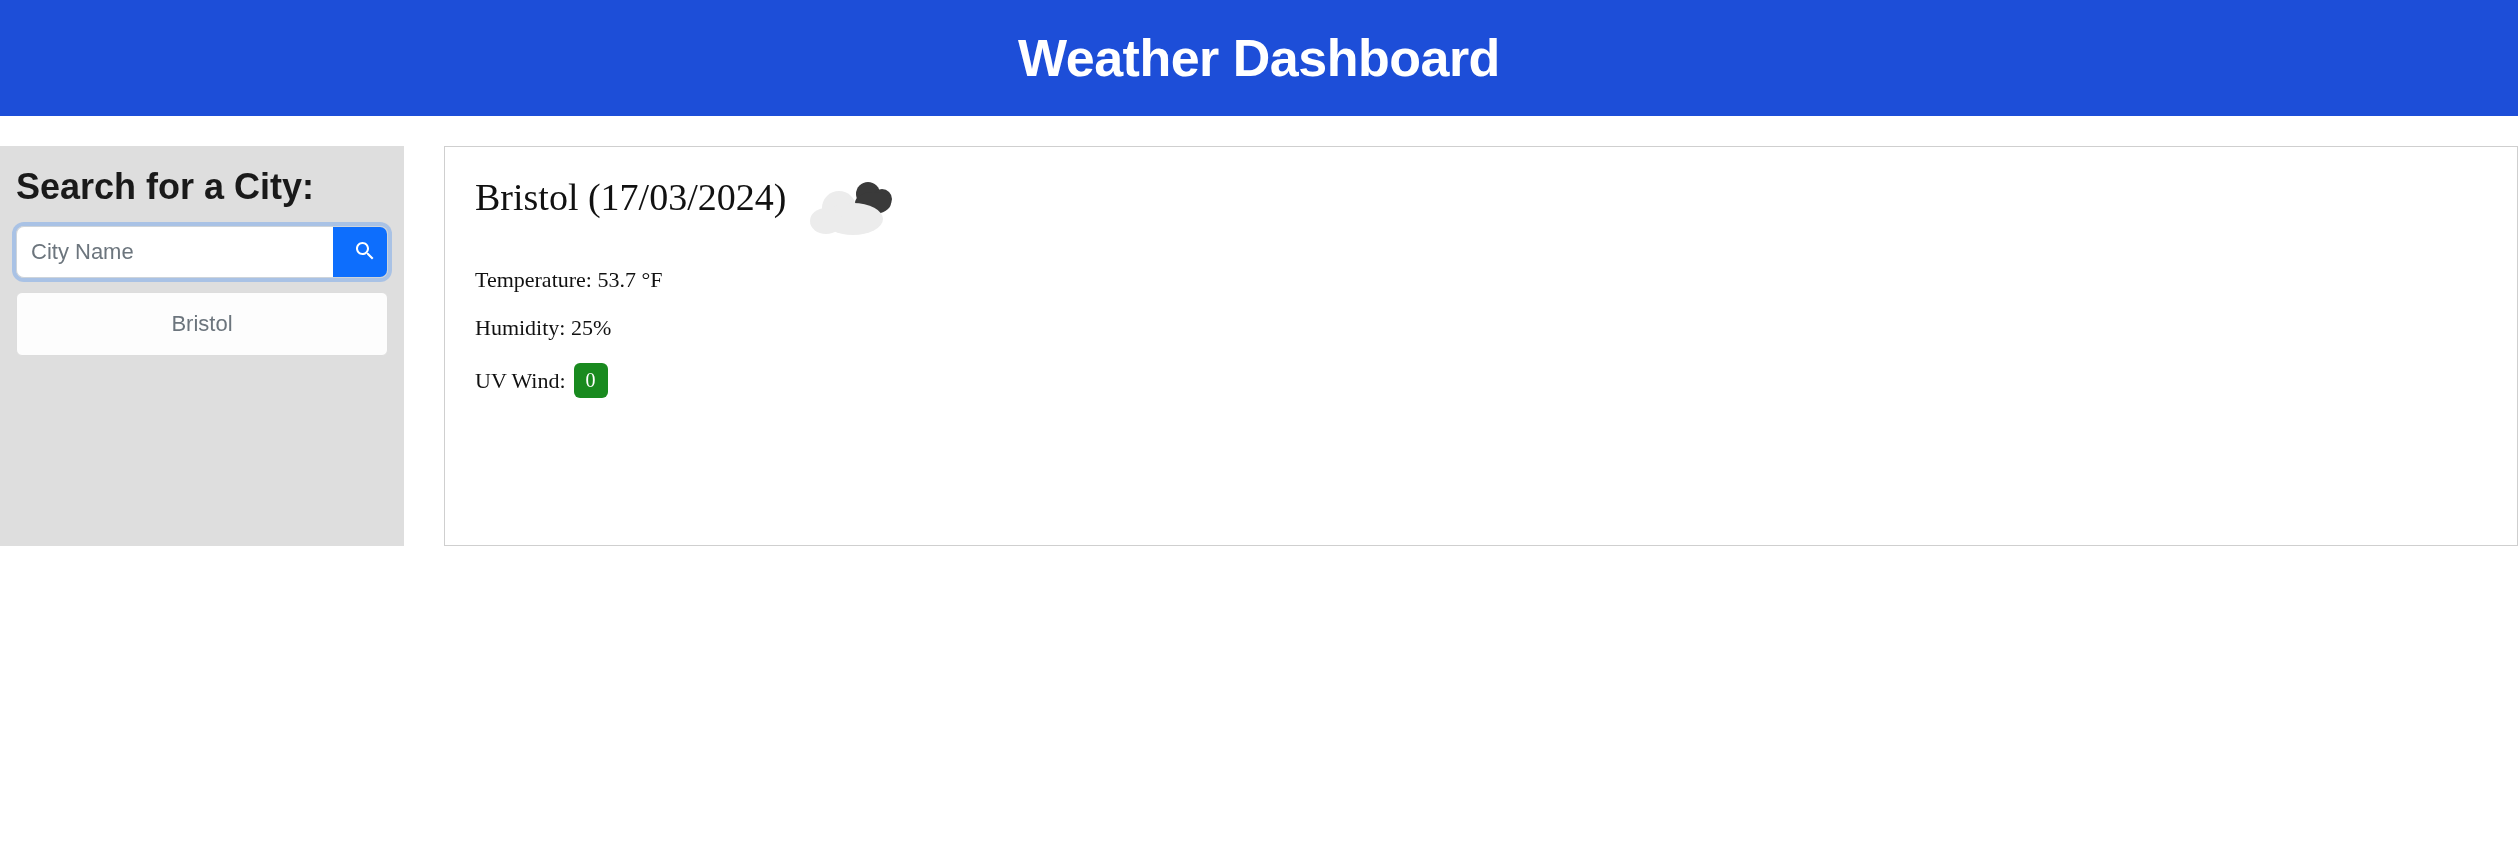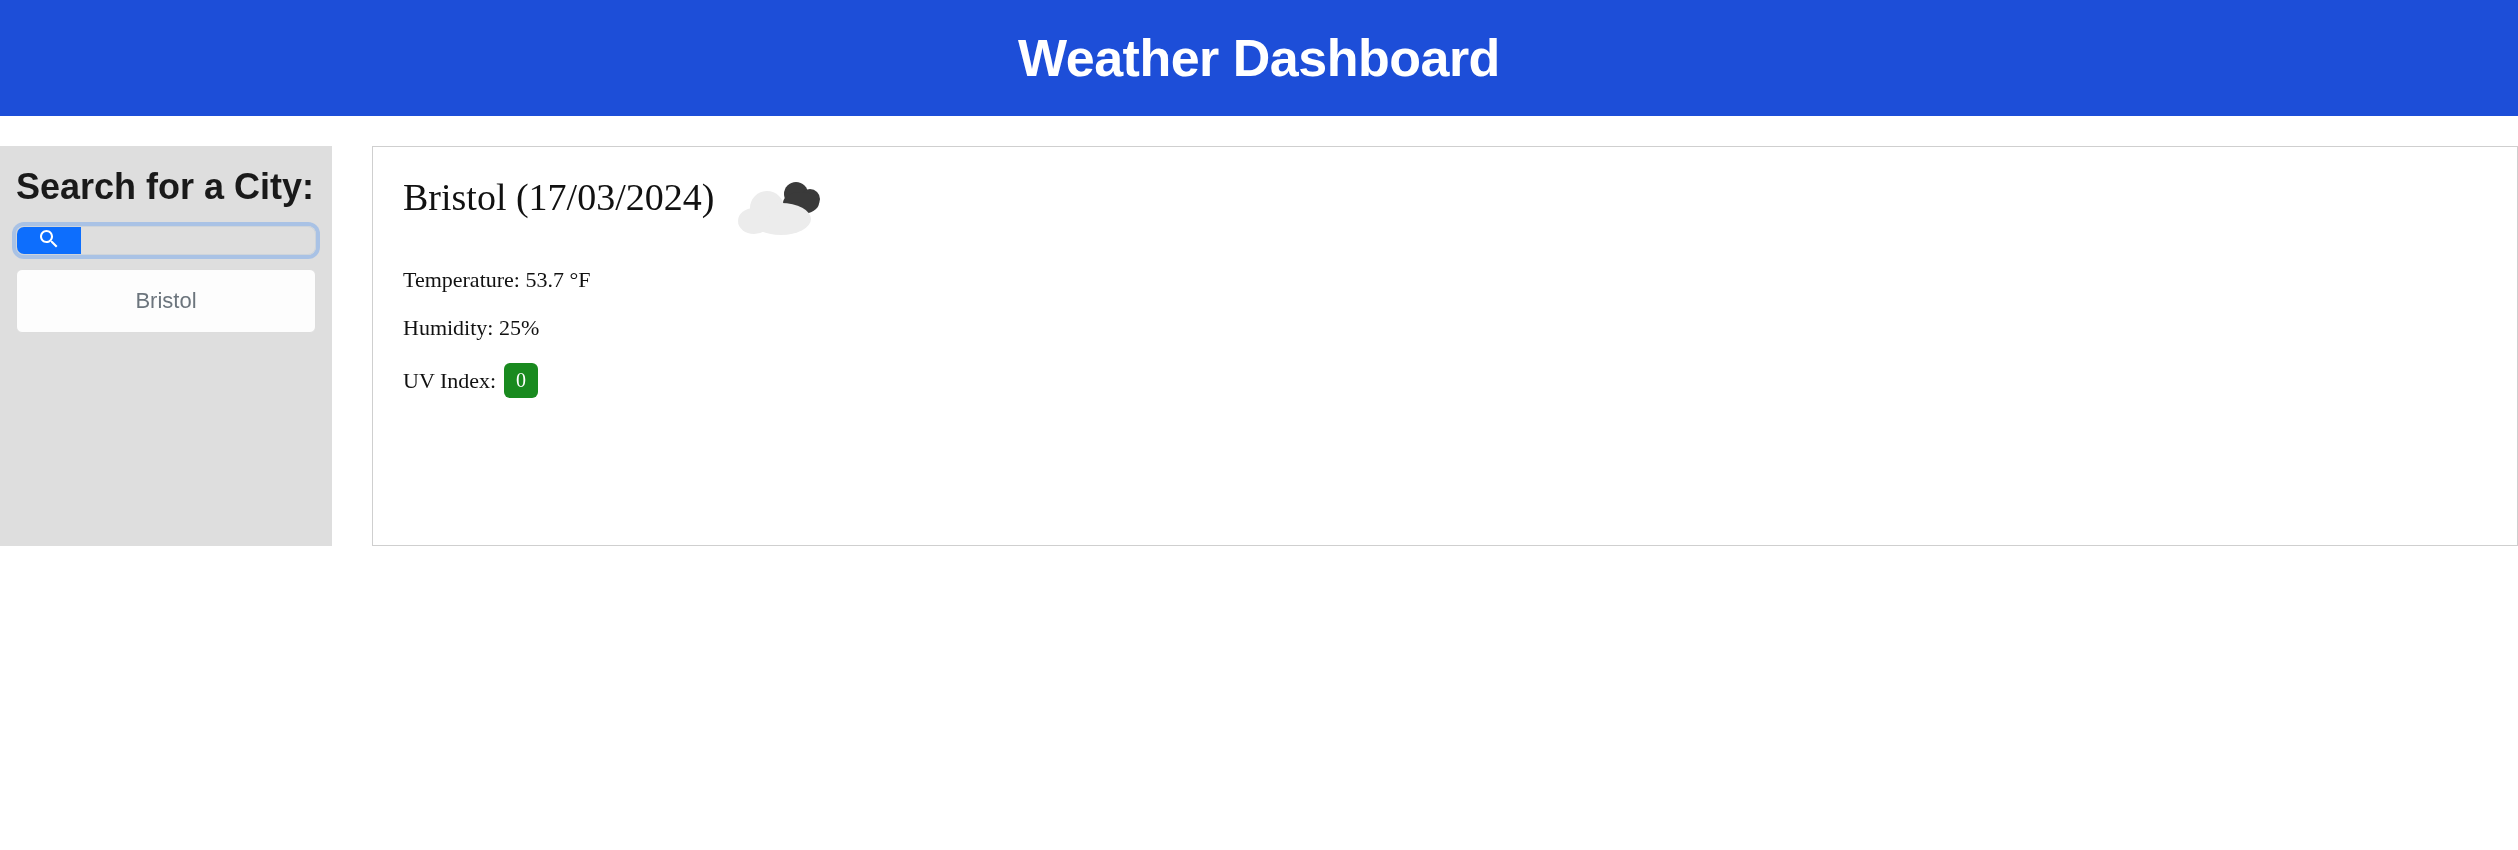--- a/index.html
+++ b/index.html
@@ -22,21 +22,21 @@
       font-weight: 600;
       letter-spacing: -0.5px;
     }
     .container {
       display: flex;
       gap: 40px;
       padding: 30px 0 0 0;
     }
     .sidebar {
       background: #dedede;
-      width: 332px;
+      width: 404px;
       flex-shrink: 0;
       padding: 20px 16px 80px 16px;
       min-height: 400px;
     }
     .sidebar-title {
       font-size: 36px;
       font-weight: 600;
       color: #1a1a1a;
       margin-bottom: 18px;
     }
@@ -137,20 +137,21 @@
 <div class="header">
   <h1>Weather Dashboard</h1>
 </div>
 
 <div class="container">
 
   <aside class="sidebar">
     <h2 class="sidebar-title">Search for a City:</h2>
 
     <div class="search-group">
+      <input type="text" class="search-input" placeholder="City Name" style="">
       <button class="search-btn">
         <span>
           <svg width="24" height="24" viewBox="0 0 24 24">
             <path d="M15.5 14h-.79l-.28-.27C15.41 12.59 16 11.11 16 9.5 16 5.91 13.09 3 9.5 3S3 5.91 3 9.5 5.91 16 9.5 16c1.61 0 3.09-.59 4.23-1.57l.27.28v.79l5 4.99L20.49 19l-4.99-5zM9.5 14C7.01 14 5 11.99 5 9.5S7.01 5 9.5 5 14 7.01 14 9.5 11.99 14 9.5 14z"></path>
           </svg>
         </span>
       </button>
     </div>
 
     <button class="history-item">Bristol</button>
@@ -168,19 +169,19 @@
           <ellipse cx="47" cy="44" rx="30" ry="16" fill="#ececec"></ellipse>
           <ellipse cx="20" cy="46" rx="16" ry="13" fill="#ececec"></ellipse>
         </svg>
       </span>
     </div>
 
     <div class="details">
       <p>Temperature: 53.7 °F</p>
       <p>Humidity: 25%</p>
       <div class="uv-line">
-        <span>UV Index: </span>
+        <span>UV Wind: </span>
         <span class="uv-badge">0</span>
       </div>
     </div>
   </main>
 
 </div>
 
 </body></html>

